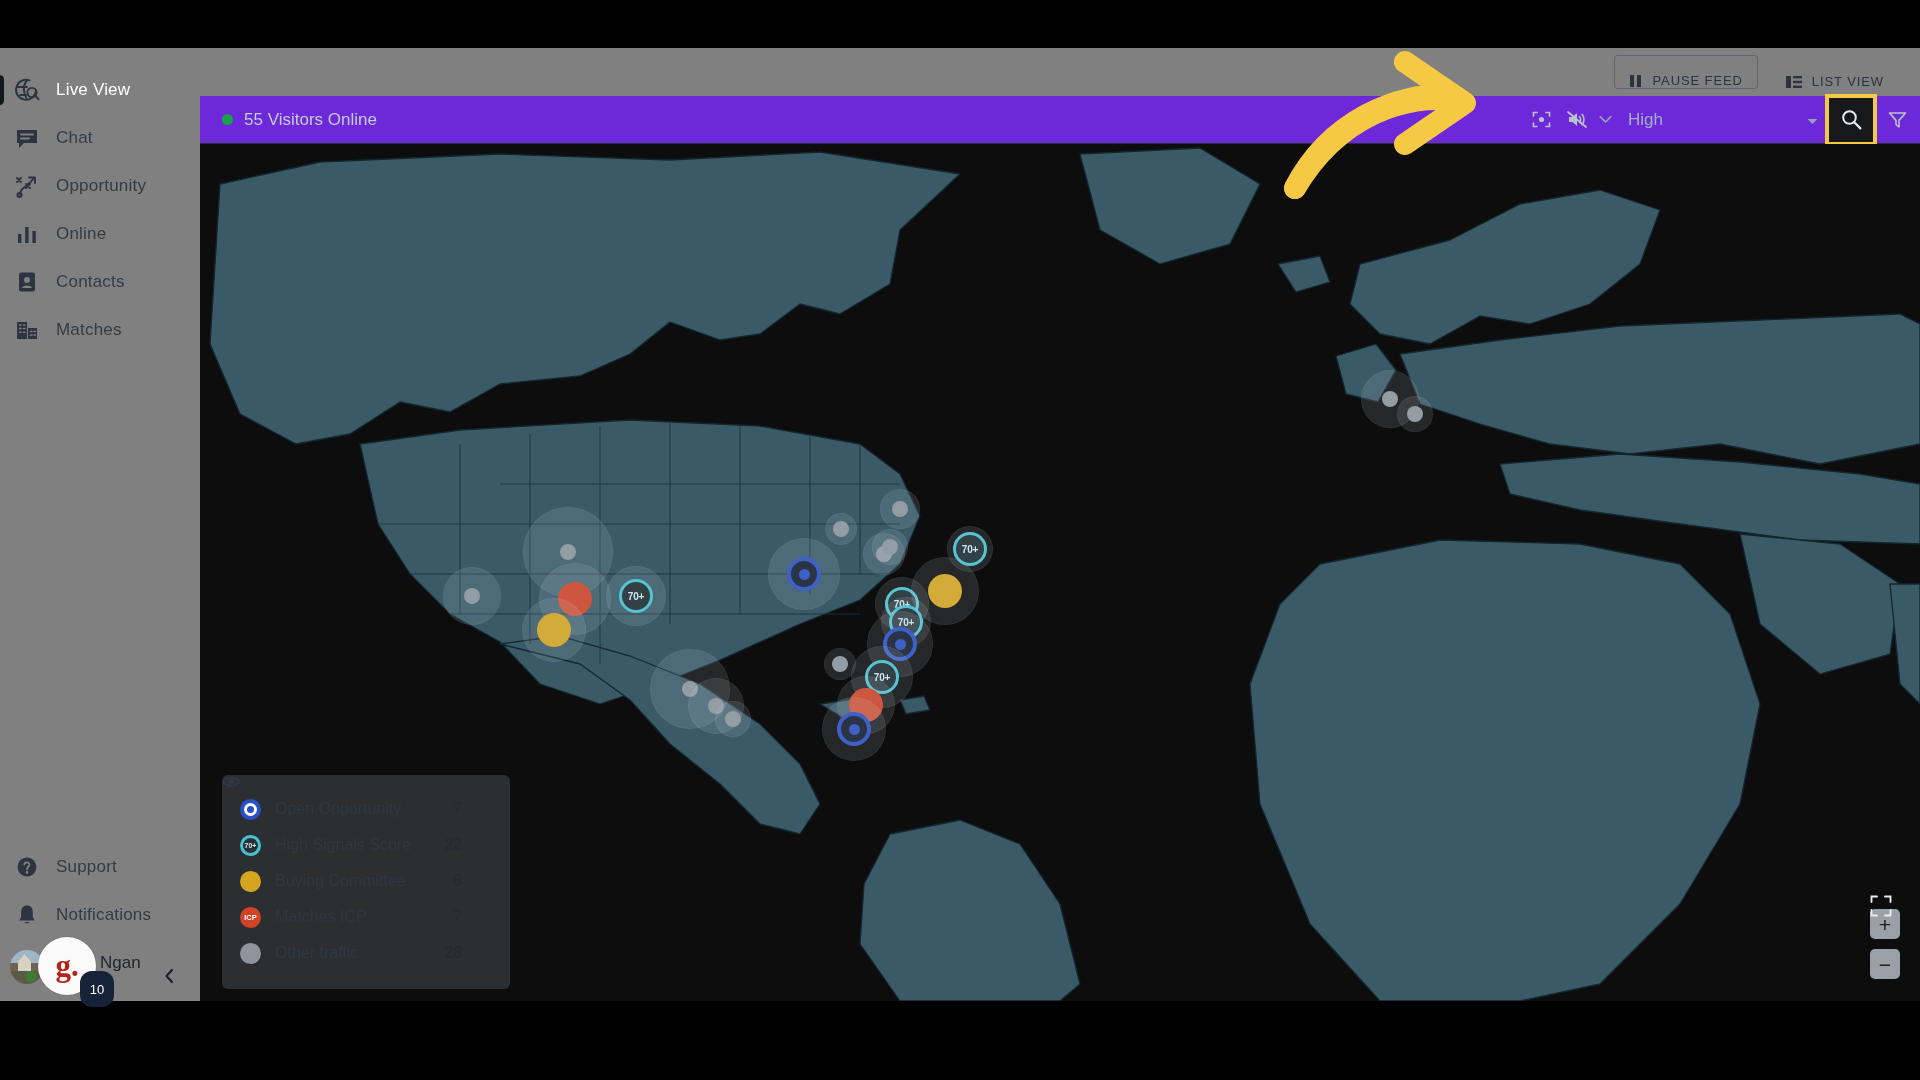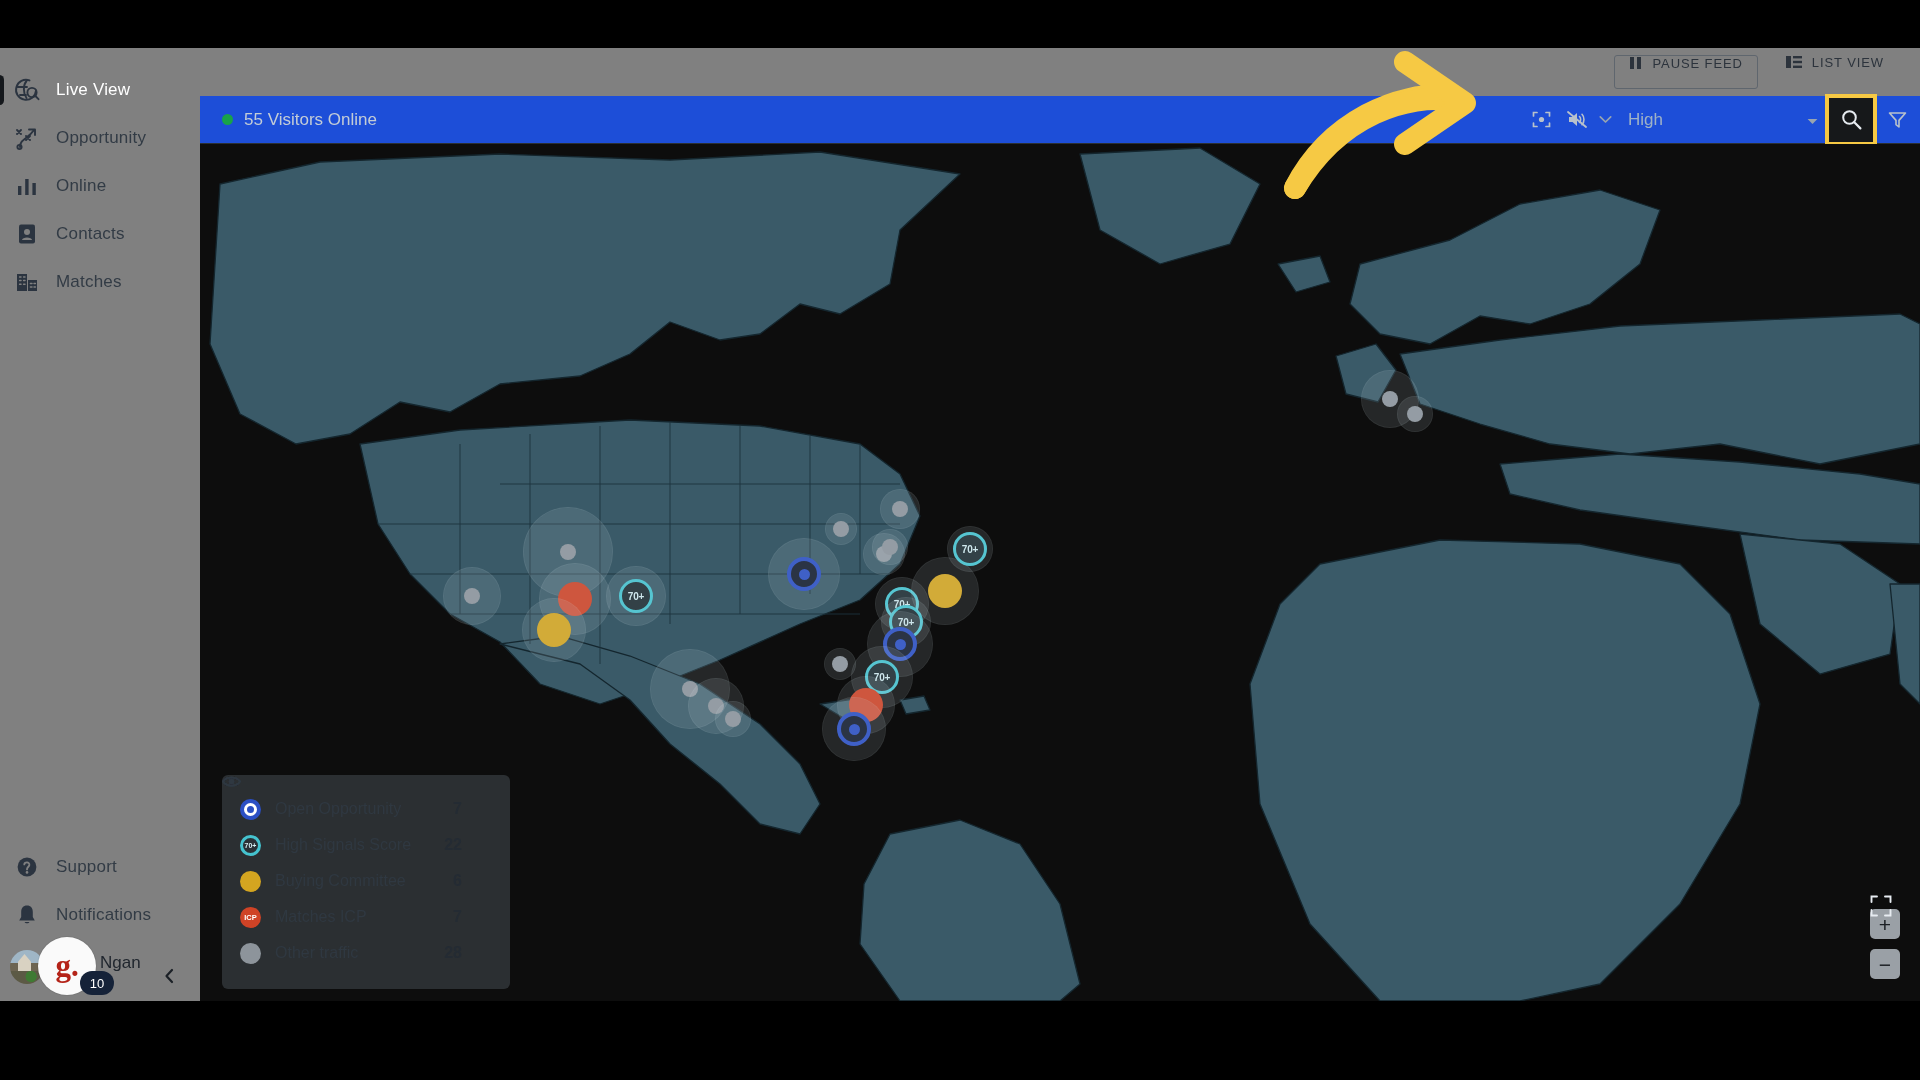--- a/index.html
+++ b/index.html
@@ -83,50 +83,50 @@
     position: absolute; left: 38px; top: -2px;
     width: 58px; height: 58px; border-radius: 50%;
     background: #fafafa;
     display: flex; align-items: center; justify-content: center;
     font-family: "Liberation Serif", serif;
     font-size: 31px; font-weight: bold; color: #b42318;
     box-shadow: 0 0 0 1px rgba(0,0,0,.06);
   }
   #count-badge {
     position: absolute; left: 80px; top: 32px;
-    min-width: 34px; height: 24px; padding: 0 7px;
+    min-width: 34px; height: 36px; padding: 0 7px;
     border-radius: 12px; background: #152238;
     color: #fff; font-size: 13px;
     display: flex; align-items: center; justify-content: center;
   }
   #user-name {
     position: absolute; left: 100px; top: 14px;
     font-size: 17px; color: #20262e;
   }
 
   
   #main { position: relative; flex: 1; height: 953px; background: #0d0d0d; }
 
   
   #toolbar {
     position: relative; height: 48px; background: #808080;
     display: flex; align-items: center; justify-content: flex-end;
     padding-right: 22px; gap: 14px;
   }
   .tb-btn {
-    display: flex; align-items: flex-start; gap: 10px;
+    display: flex; align-items: flex-end; gap: 10px;
     height: 34px; padding: 0 14px;
     font-size: 13px; letter-spacing: .9px; color: #2c333c;
     cursor: pointer; border-radius: 3px;
   }
   .tb-btn.outlined { border: 1px solid #5f666e; }
 
   
   #map-header {
-    position: relative; height: 48px; background: #1d4ed8;
+    position: relative; height: 48px; background: #6d28d9;
     display: flex; align-items: center;
     border-bottom: 1px solid #2a2f33;
   }
   #visitors {
     display: flex; align-items: center; gap: 11px;
     margin-left: 22px; color: #c3ccd6; font-size: 17px;
   }
   #online-dot { width: 11px; height: 11px; border-radius: 50%; background: #18a349; }
   #map-header-right {
     margin-left: auto; display: flex; align-items: center; gap: 0;
@@ -239,20 +239,29 @@
             <span class="nav-icon">
               <svg width="26" height="26" viewBox="0 0 26 26">
          <path d="M15.5 3.4 A10 10 0 1 0 22 13.5" stroke="#2b3440" stroke-width="1.9" fill="none" stroke-linecap="round" stroke-linejoin="round"></path>
          <path d="M3.6 10 H13 M6 18 H12" stroke="#2b3440" stroke-width="1.9" fill="none" stroke-linecap="round" stroke-linejoin="round"></path>
          <path d="M12.5 4 C9 8 9 16 12.5 21" stroke="#2b3440" stroke-width="1.9" fill="none" stroke-linecap="round" stroke-linejoin="round"></path>
          <circle cx="18" cy="15.5" r="4.6" stroke="#2b3440" stroke-width="1.9" fill="none" stroke-linecap="round" stroke-linejoin="round"></circle>
          <path d="M21.4 19 L24.5 22.2" stroke="#2b3440" stroke-width="1.9" fill="none" stroke-linecap="round" stroke-linejoin="round"></path>
               </svg>
             </span>
      <span class="nav-label">Live View</span>
+          </div>
+          <div class="nav-item">
+            <span class="nav-icon">
+              <svg width="26" height="26" viewBox="0 0 26 26">
+         <path d="M3 5 H23 V18 H10 L5 23 V18 H3 Z" fill="#2b3440"></path>
+         <path d="M7 9.5 H19 M7 13.5 H15" stroke="#808080" stroke-width="1.8" stroke-linecap="round"></path>
+              </svg>
+            </span>
+     <span class="nav-label">Chat</span>
           </div>
           <div class="nav-item">
             <span class="nav-icon">
               <svg width="26" height="26" viewBox="0 0 26 26">
          <path d="M6 22 C6 14 14 14 20 5" stroke="#2b3440" stroke-width="1.9" fill="none" stroke-linecap="round" stroke-linejoin="round"></path>
          <path d="M15 4.5 H21 V10" stroke="#2b3440" stroke-width="1.9" fill="none" stroke-linecap="round" stroke-linejoin="round"></path>
          <circle cx="5.5" cy="22" r="2.1" stroke="#2b3440" stroke-width="1.9" fill="none" stroke-linecap="round" stroke-linejoin="round"></circle>
          <path d="M3 5 L7 9 M7 5 L3 9" stroke="#2b3440" stroke-width="1.9" fill="none" stroke-linecap="round" stroke-linejoin="round"></path>
          <path d="M12 11 L16 15 M16 11 L12 15" stroke="#2b3440" stroke-width="1.9" fill="none" stroke-linecap="round" stroke-linejoin="round"></path>
               </svg>

